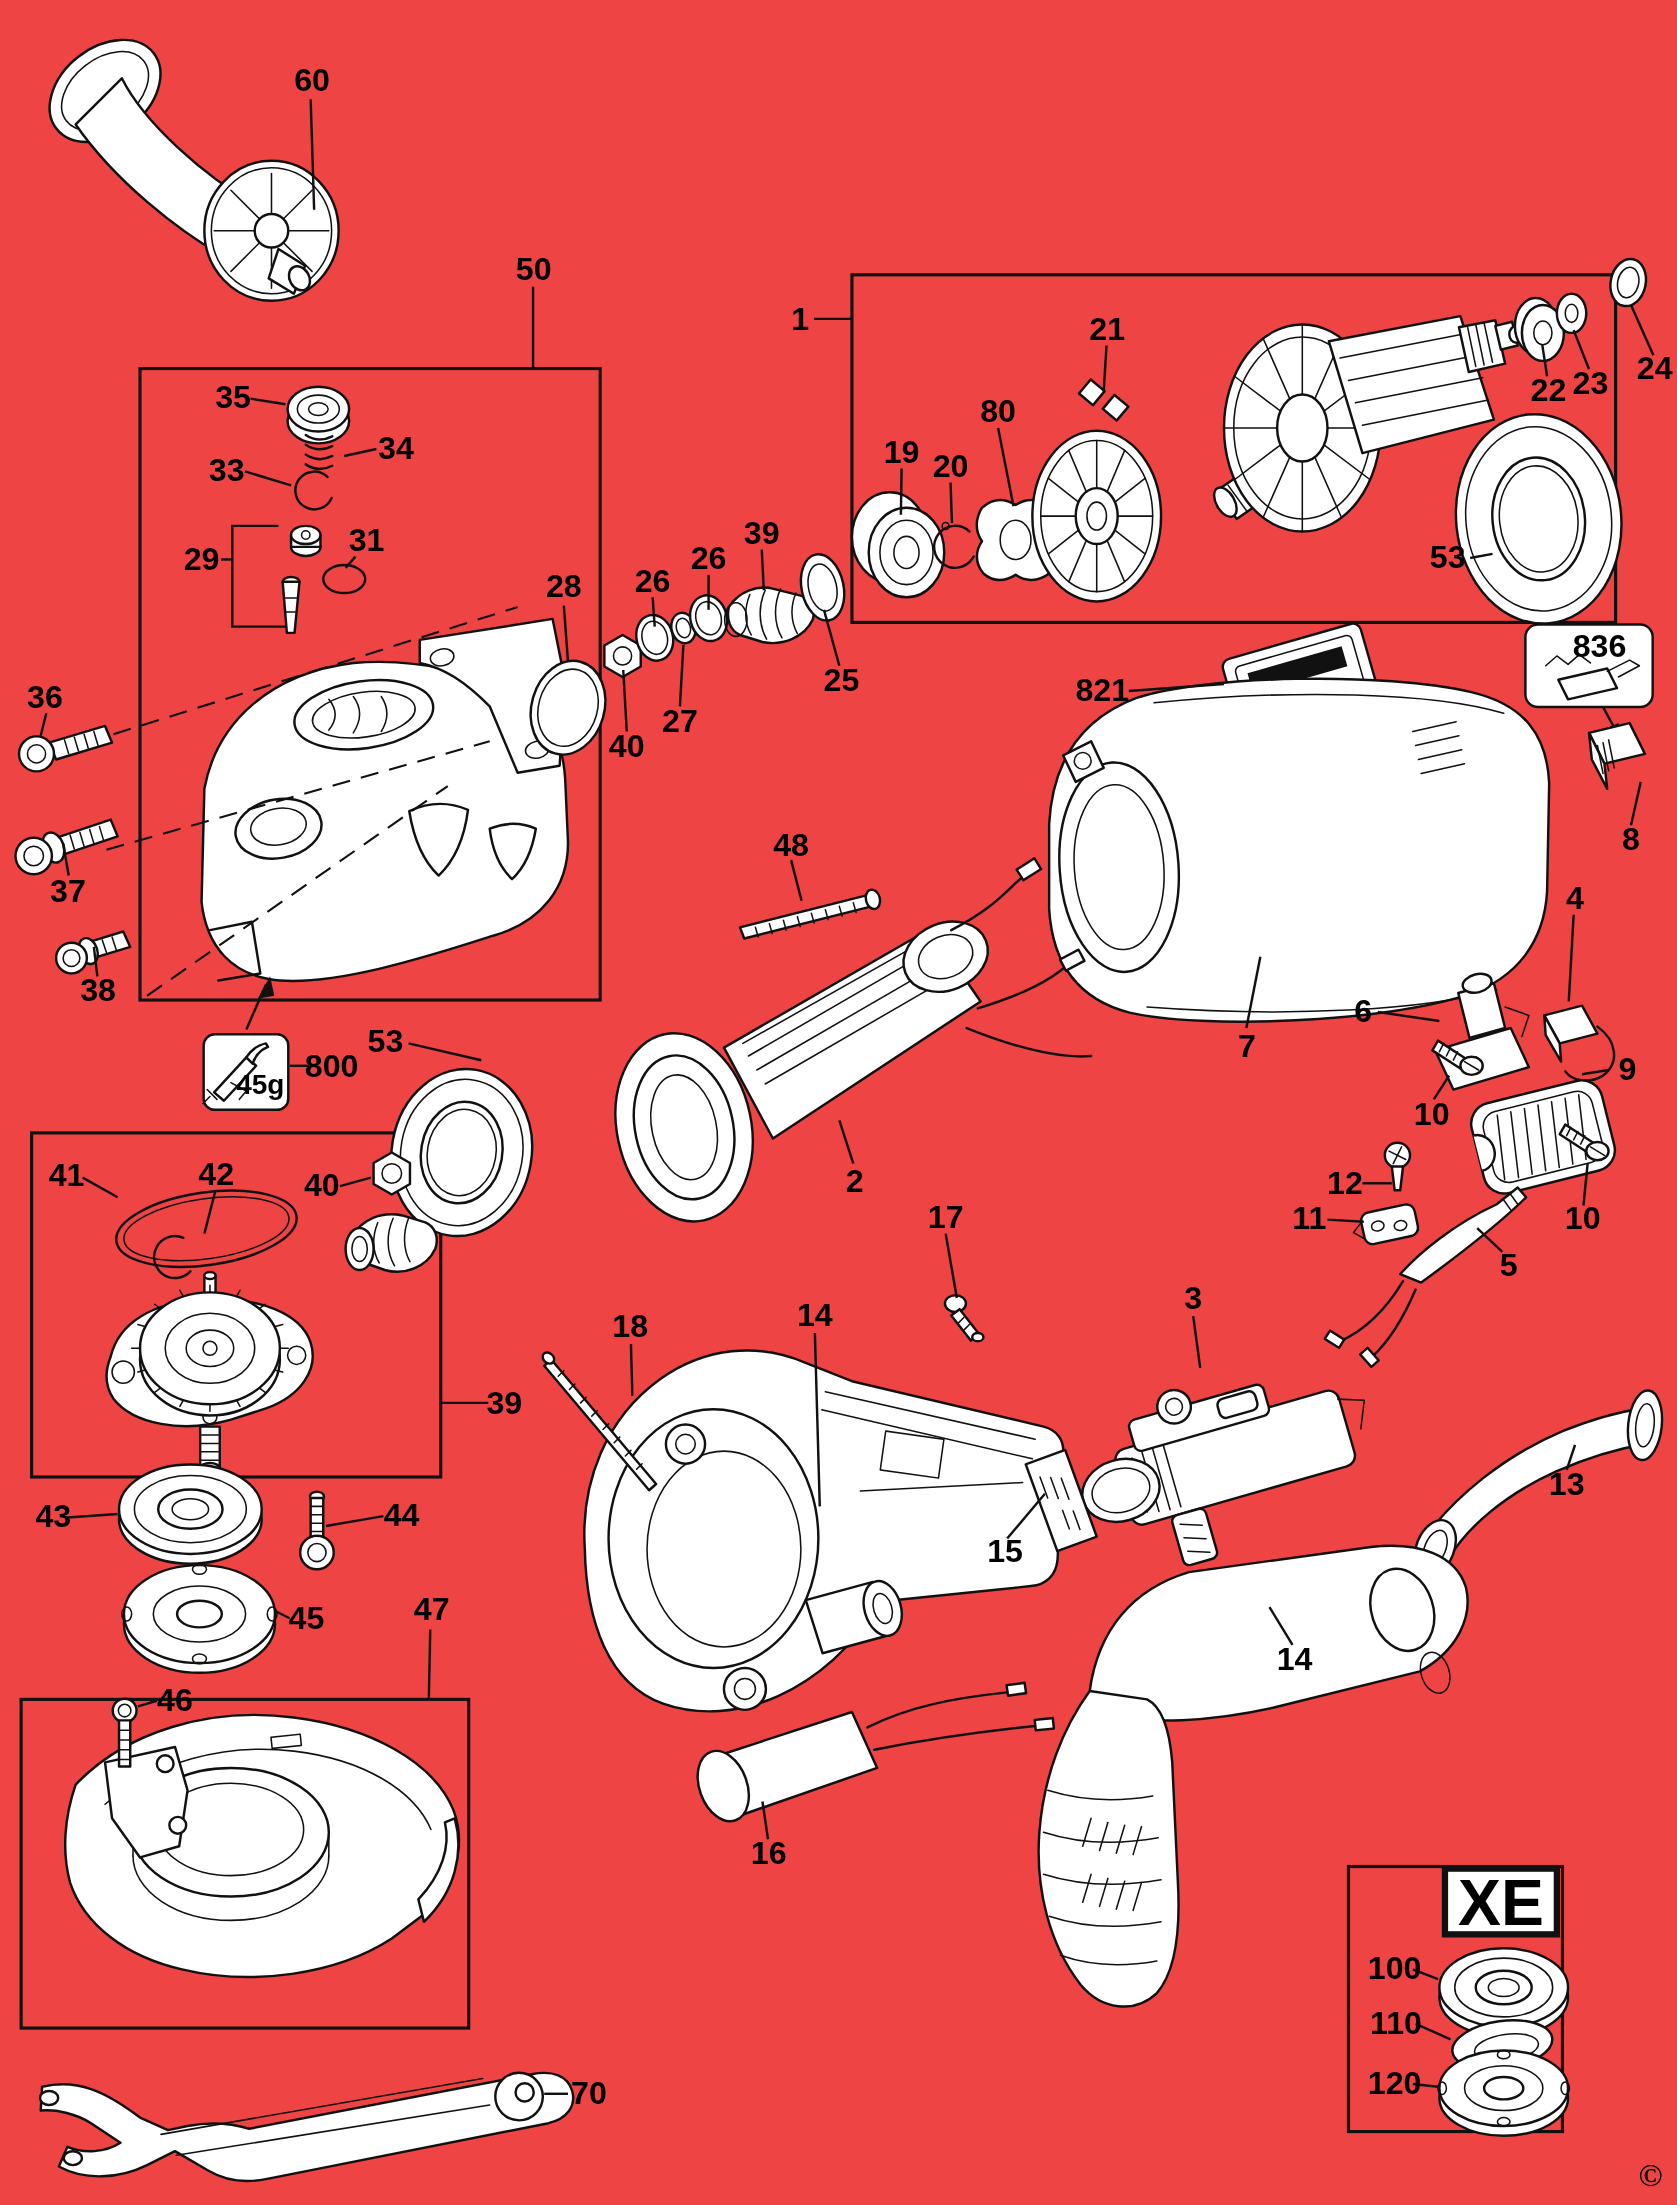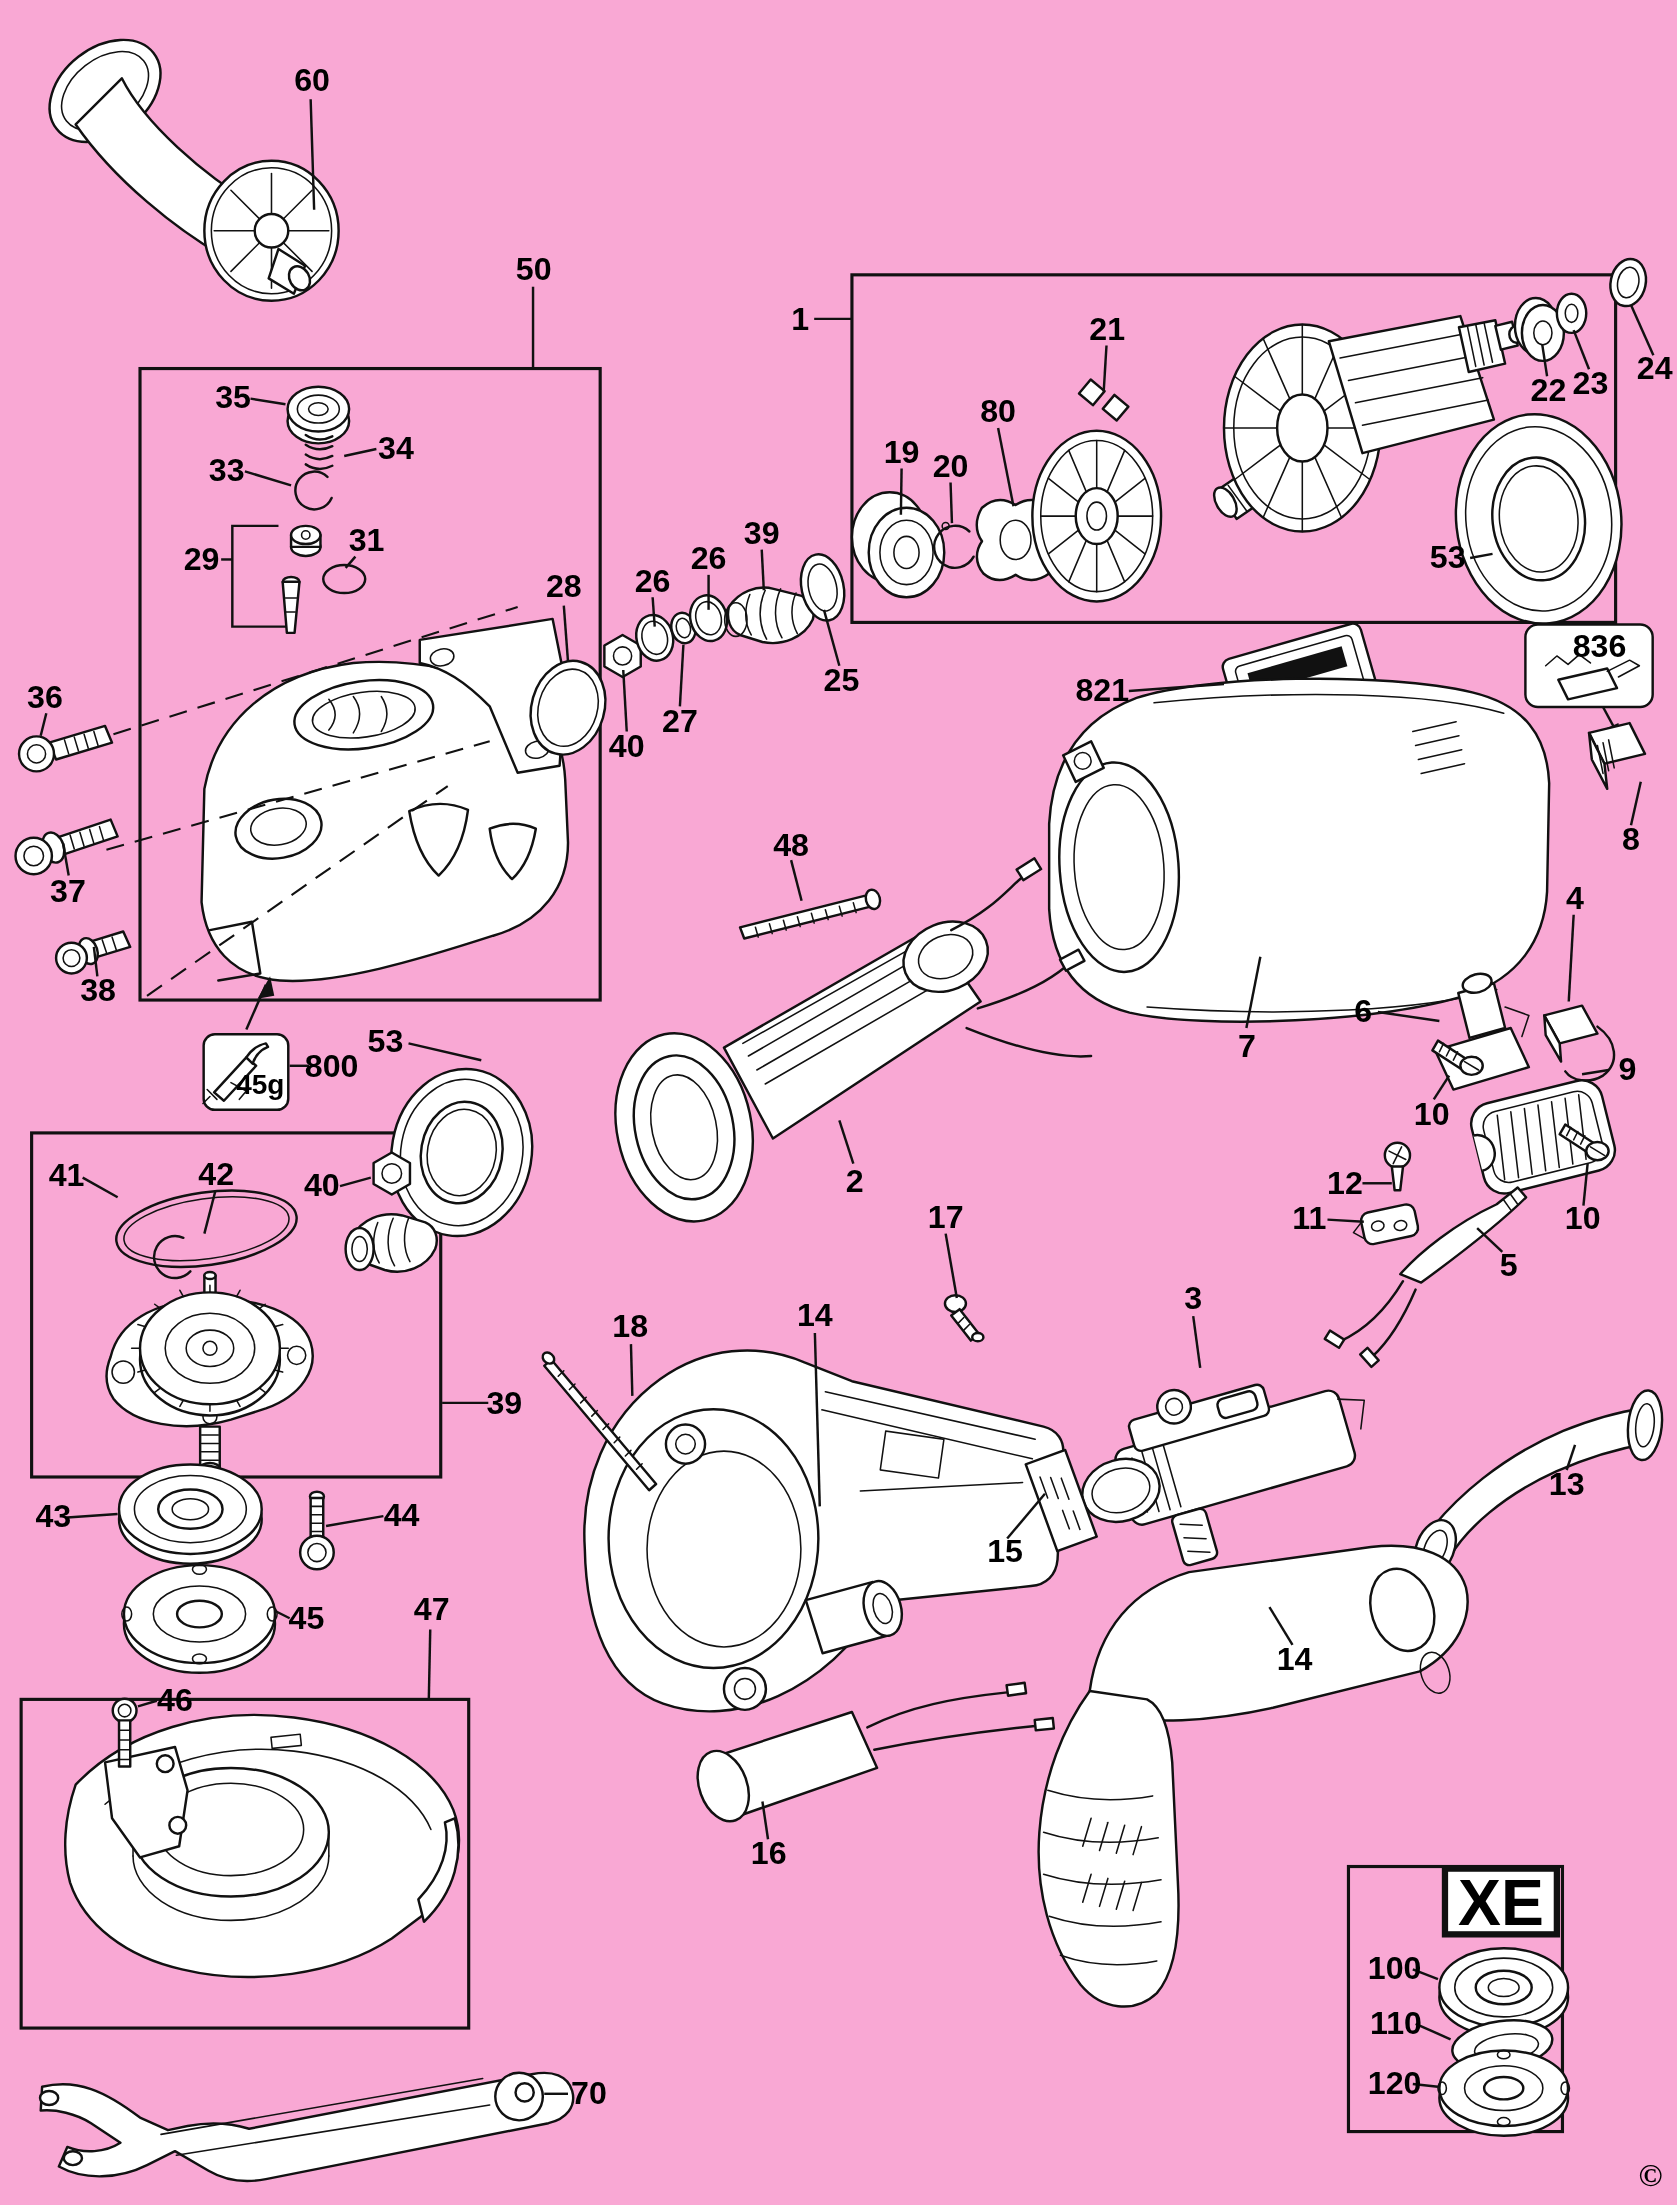--- a/index.html
+++ b/index.html
@@ -1,16 +1,16 @@
 <!DOCTYPE html>
 <html style="font-size:11.2px"><head>
 <meta charset="utf-8">
 <style>
   html,body{margin:0;padding:0;background:#fff;}
-  .page{position:relative;width:1678px;height:2205px;background:#f9a8d4;overflow:hidden;
+  .page{position:relative;width:1678px;height:2205px;background:#ef4444;overflow:hidden;
         font-family:"Liberation Sans",sans-serif;}
   svg{position:absolute;left:0;top:0;}
   .ln{stroke:#111;stroke-width:3.5;fill:none;stroke-linecap:round;stroke-linejoin:round;}
   .fw{stroke:#111;stroke-width:3.5;fill:#fff;stroke-linejoin:round;}
   .fb{fill:#111;stroke:none;}
   .thin{stroke-width:2.2;}
   .box{stroke:#111;stroke-width:4.5;fill:none;}
   .dash{stroke:#111;stroke-width:3;fill:none;stroke-dasharray:26 16;}
   .ldr{stroke:#111;stroke-width:3.5;fill:none;}
   .lbl{font:bold 46px "Liberation Sans",sans-serif;fill:#000;text-anchor:middle;}

